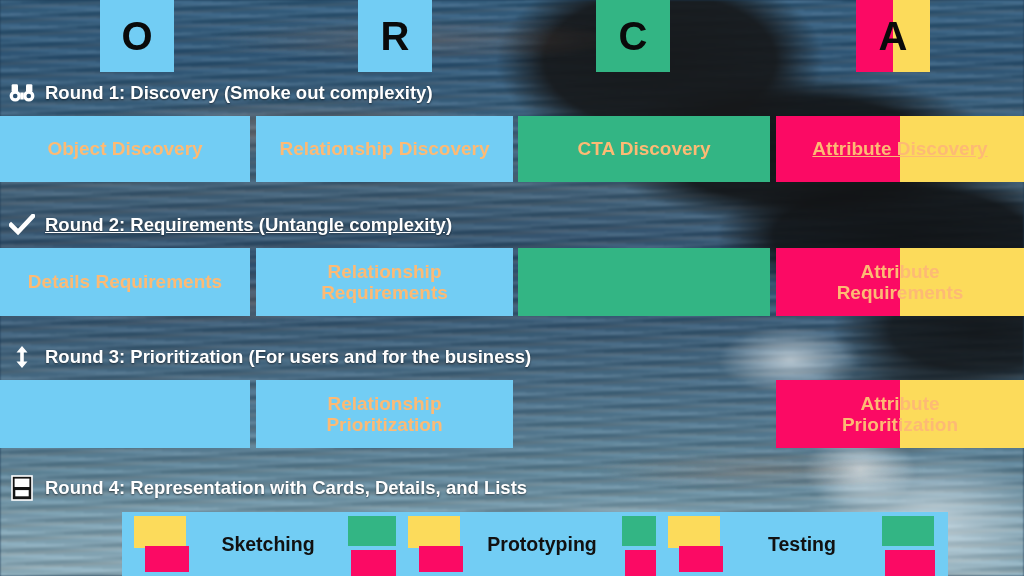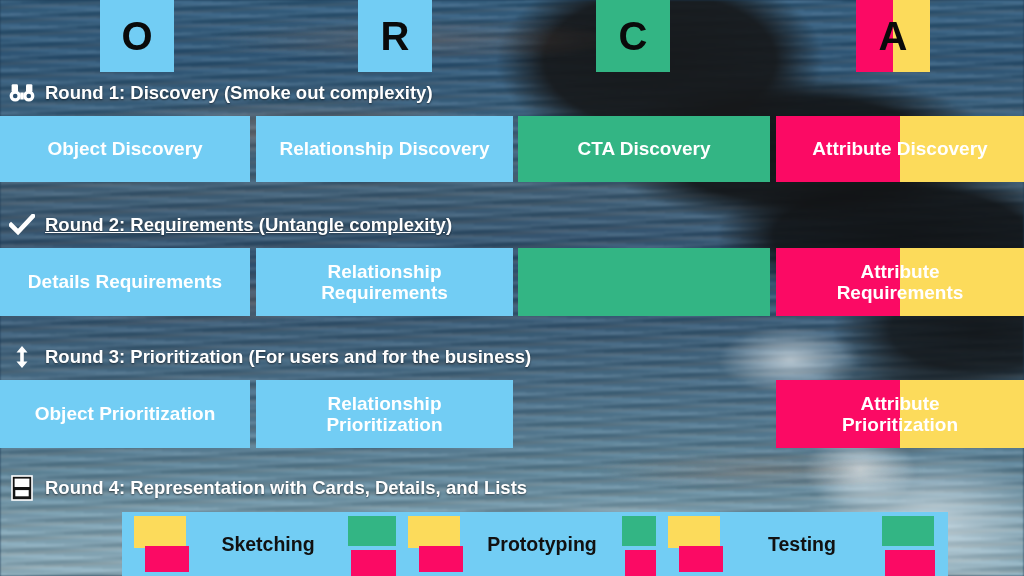--- a/index.html
+++ b/index.html
@@ -107,32 +107,32 @@
   
   .row { position: absolute; left: 0; width: 1024px; }
   .cell {
     position: absolute;
     top: 0;
     height: 100%;
     display: flex;
     align-items: center;
     justify-content: center;
     text-align: center;
-    color: #ffffff;
+    color: #fdba74;
     font-size: 19px;
     font-weight: bold;
     line-height: 1.12;
     padding: 0 6px;
   }
   .cell .halves { position: absolute; inset: 0; display: flex; }
   .cell .halves > i { display: block; height: 100%; }
   .cell .cell-label { position: relative; z-index: 2; }
 
   
-  .cell.straddle { justify-content: center; }
+  .cell.straddle { justify-content: center; text-decoration: underline; }
 
   
   .r4card {
     position: absolute;
     height: 64px;
     background: #72cdf4;
     display: flex;
     align-items: center;
     text-decoration: underline;
   }
@@ -275,21 +275,20 @@
       </svg>
     </span>
     <span>Round 3: Prioritization (For users and for the business)</span>
   </div>
 
   <div class="row" style="top:380px;height:68px;">
     <div class="cell" style="left:0px;width:250px;">
       <span class="halves">
           <i style="background:#72cdf4;width:100%"></i>
         </span>
-      <span class="cell-label">Object Prioritization</span>
     </div>
     <div class="cell" style="left:256px;width:257px;">
       <span class="halves">
           <i style="background:#72cdf4;width:100%"></i>
         </span>
       <span class="cell-label">Relationship<br>Prioritization</span>
     </div>
     <div class="cell" style="left:776px;width:248px;">
       <span class="halves">
         <i style="background:#fb0a64;width:50%"></i>

